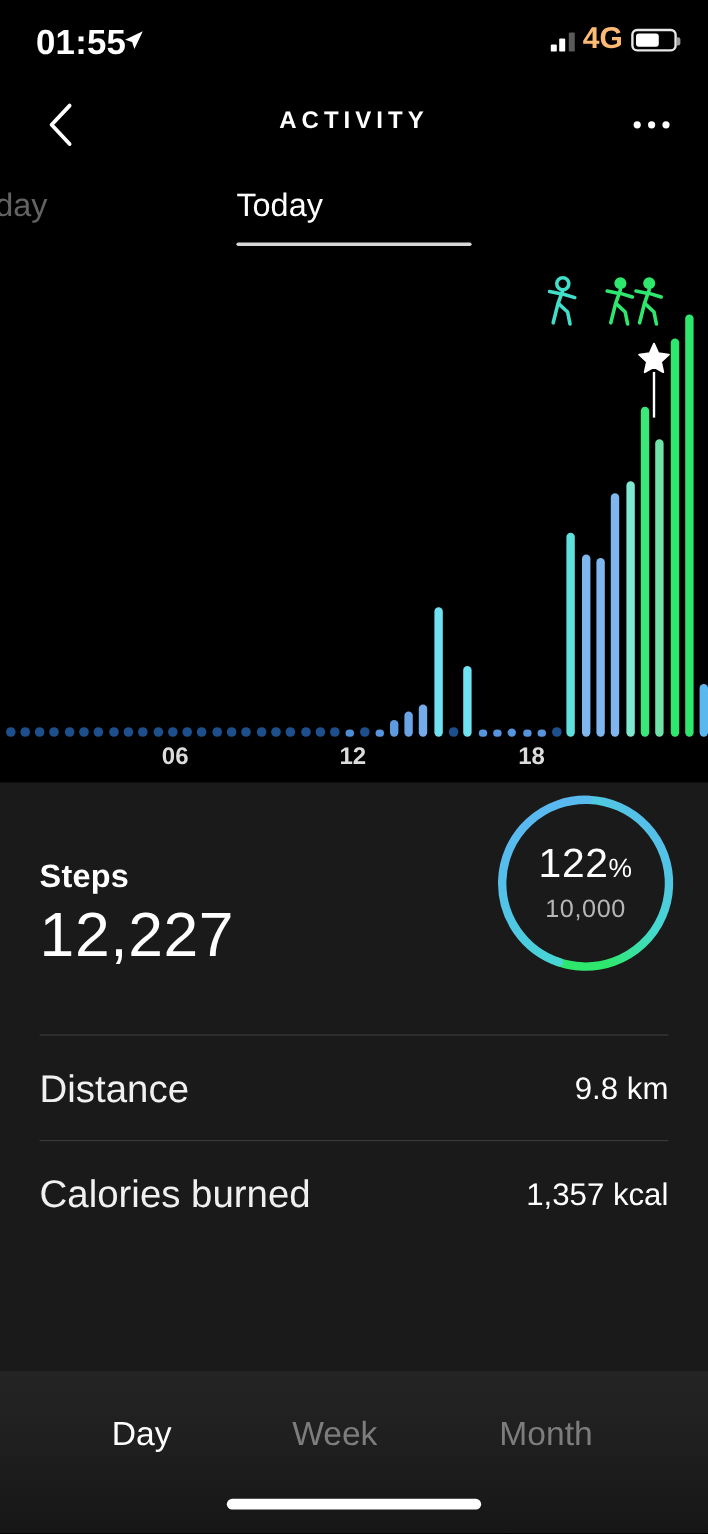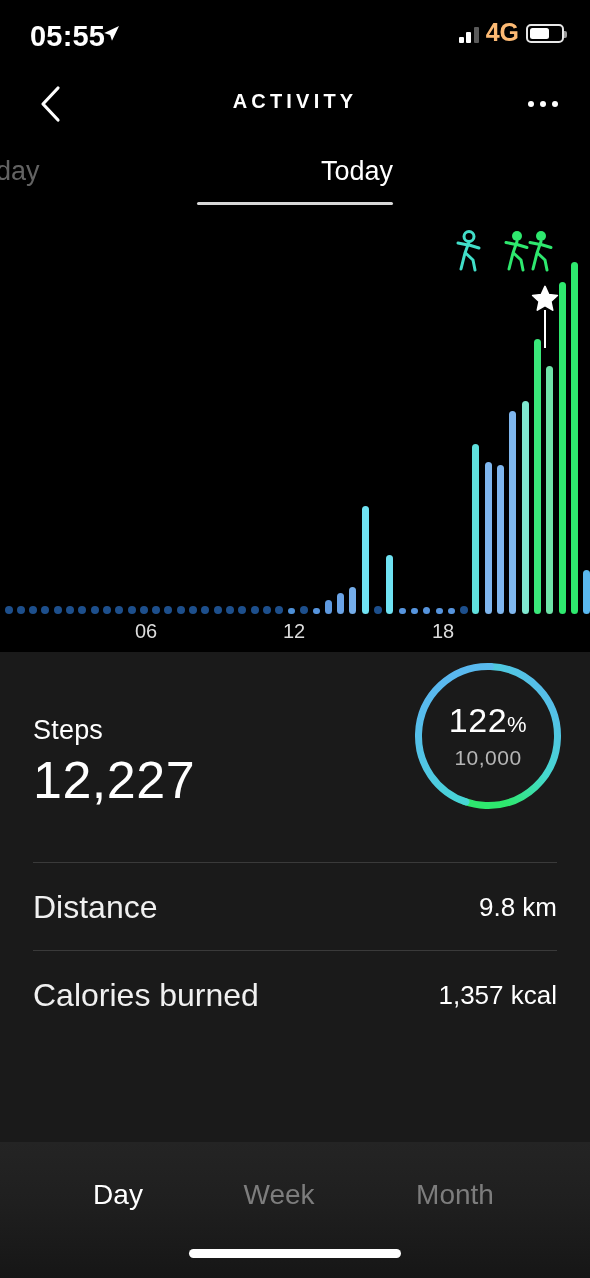--- a/index.html
+++ b/index.html
@@ -141,40 +141,41 @@
     position: absolute;
     left: -28px; top: 12px;
     font-size: 27px;
     color: #636363;
     cursor: pointer;
   }
   #tab-today {
     position: absolute;
     left: 197px; top: 12px;
     width: 196px;
-    text-align: right;
+    text-align: left;
     font-size: 27px;
     color: #ffffff;
     cursor: pointer;
   }
   #tab-underline {
     position: absolute;
     left: 197px; top: 58px;
     width: 196px; height: 3px;
     background: #d8d8d8;
     border-radius: 2px;
   }
 
   
   #chart-area {
     position: absolute;
     left: 0; top: 207px;
     width: 590px; height: 445px;
     background: #000000;
     overflow: hidden;
+    font-weight: bold;
   }
   #badges {
     position: absolute;
     left: 448px; top: 22px;
     display: flex;
     align-items: flex-end;
     gap: 12px;
   }
   #star-marker {
     position: absolute;
@@ -221,21 +222,21 @@
     left: 0; top: 652px;
     width: 590px; height: 490px;
     background: #1a1a1a;
   }
   #steps-block {
     position: absolute;
     left: 33px; top: 63px;
   }
   #steps-label {
     font-size: 27px;
-    font-weight: normal;
+    font-weight: bold;
     color: #ffffff;
     letter-spacing: 0.2px;
   }
   #steps-value {
     font-size: 52px;
     font-weight: 300;
     color: #ffffff;
     margin-top: 4px;
     letter-spacing: 0.5px;
   }
@@ -319,21 +320,21 @@
     border-radius: 5px;
     background: #ffffff;
   }
 </style>
 </head>
 <body>
 
 <div id="phone">
 
   <div id="statusbar">
-    <div id="status-time">05:55</div>
+    <div id="status-time">01:55</div>
     <div id="loc-arrow">
       <svg width="20" height="20" viewBox="0 0 20 20">
         <path d="M18 2 L3.2 9.1 L9.1 10.9 L11 16.8 Z" fill="#ffffff"></path>
       </svg>
     </div>
     <div id="status-right">
       <div class="sig-bars">
         <i class="b1"></i>
           <i class="b2"></i>
           <i class="b3"></i>

